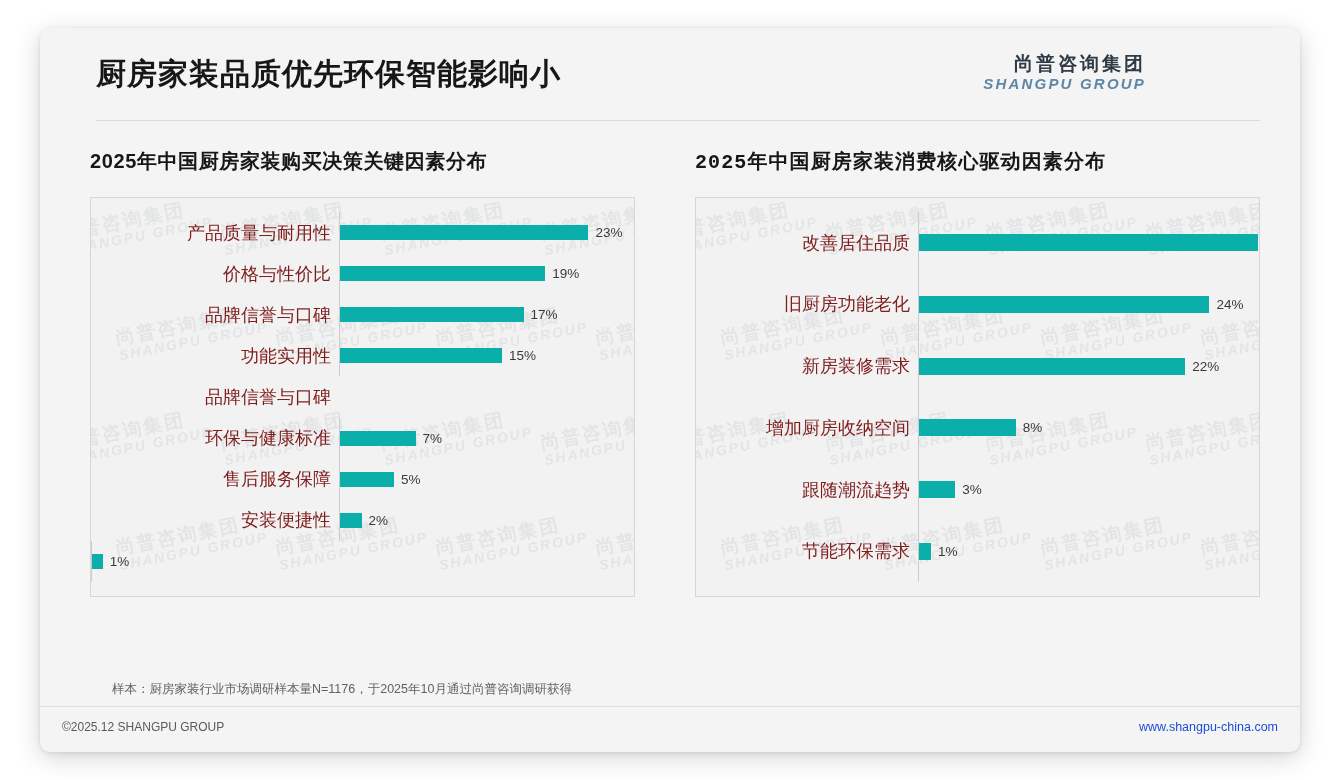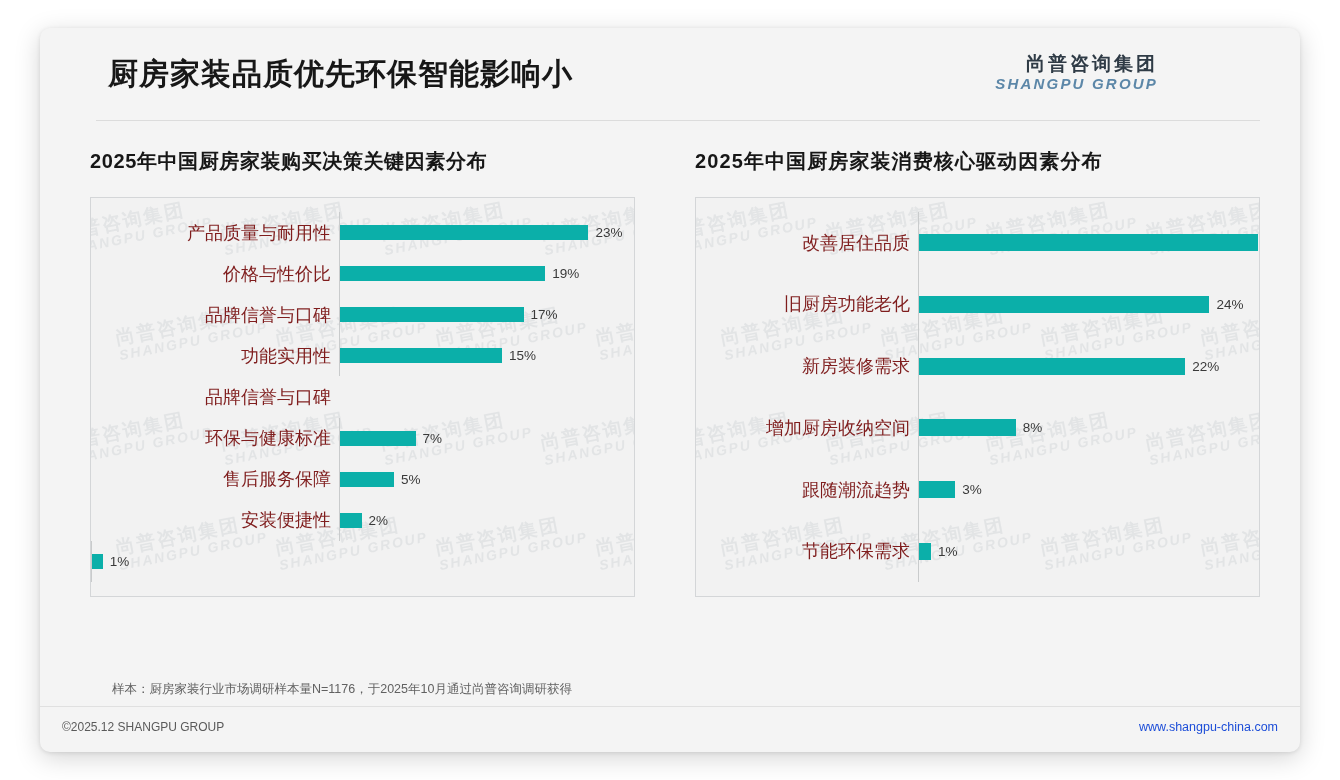--- a/index.html
+++ b/index.html
@@ -20,21 +20,21 @@
     height: 724px;
     background: #f4f4f4;
     border-radius: 10px;
     box-shadow: 0 6px 26px rgba(0,0,0,0.17), 0 1px 4px rgba(0,0,0,0.10);
     overflow: hidden;
   }
 
   
   .header {
     position: absolute;
-    left: 12px; top: 0;
+    left: 0; top: 0;
     width: 1128px;
     height: 92px;
   }
   .page-title {
     position: absolute;
     left: 56px;
     top: 26px;
     font-size: 30px;
     font-weight: bold;
     color: #171717;
@@ -84,21 +84,21 @@
   .chart-block.right { left: 655px; width: 565px; }
 
   .chart-title {
     font-size: 20px;
     font-weight: bold;
     color: #171717;
     letter-spacing: 0.6px;
     white-space: nowrap;
     margin-bottom: 22px;
   }
-  .chart-block.right .chart-title { letter-spacing: 1.1px; }
+  .chart-block.right .chart-title { letter-spacing: 1.1px; font-family: Liberation Mono, monospace; }
 
   .panel {
     position: relative;
     background: #f2f2f2;
     border: 1px solid #d4d6d8;
     height: 400px;
     overflow: hidden;
   }
   .chart-block.left  .panel { width: 545px; }
   .chart-block.right .panel { width: 565px; }

